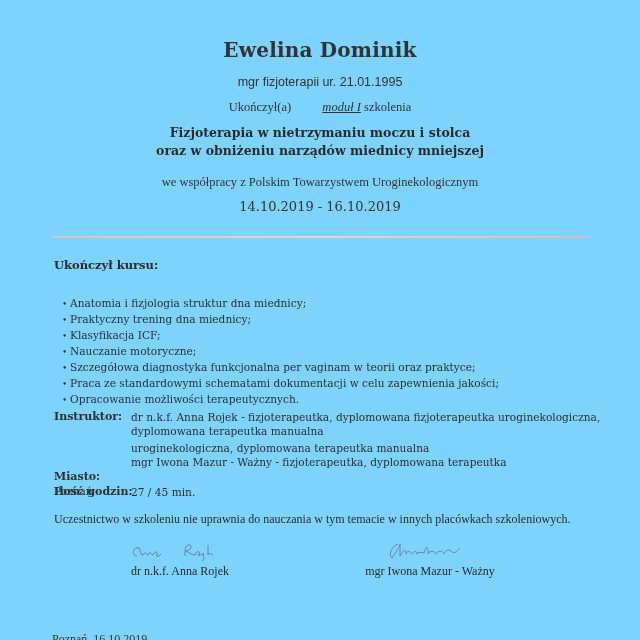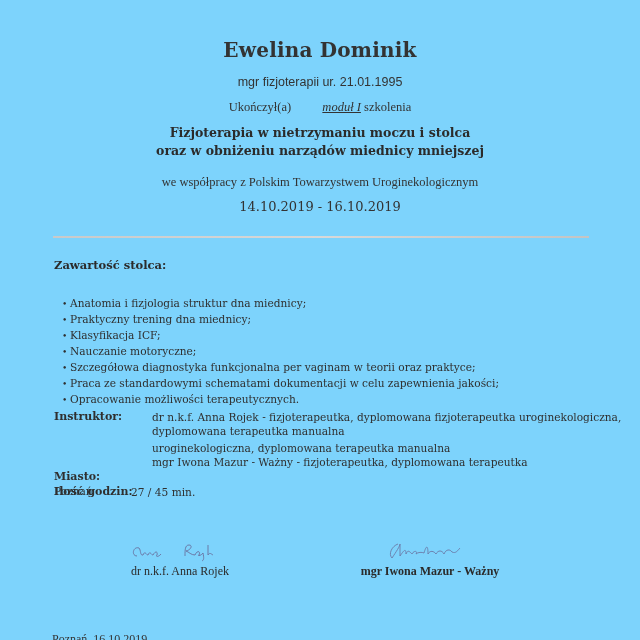--- a/index.html
+++ b/index.html
@@ -141,21 +141,21 @@
       text-align: center;
       font-family: "Liberation Serif", serif;
       font-size: 12px;
       color: #2b2b2b;
     }
     .sig-block svg {
       display: block;
       margin: 0 auto;
     }
     .sig-left { left: 100px; top: 540px; width: 160px; }
-    .sig-right { left: 340px; top: 540px; width: 180px; font-weight: bold; }
+    .sig-right { left: 340px; top: 540px; width: 180px; }
     .sig-name { margin-top: 2px; white-space: nowrap; }
     .footer-place {
       position: absolute;
       left: 52px;
       top: 632px;
       font-family: "Liberation Serif", serif;
       font-size: 12px;
       color: #333;
       white-space: nowrap;
     }
@@ -177,34 +177,34 @@
     <div>Fizjoterapia w nietrzymaniu moczu i stolca</div>
     <div>oraz w obniżeniu narządów miednicy mniejszej</div>
   </div>
 
   <div class="center cooperation">we współpracy z Polskim Towarzystwem Uroginekologicznym</div>
 
   <div class="center dates">14.10.2019 - 16.10.2019</div>
 
   <div class="divider"></div>
 
-  <div class="section-heading">Zawartość stolca:</div>
+  <div class="section-heading">Ukończył kursu:</div>
 
   <ul class="content-list">
     <li><span class="bullet">•</span><span>Anatomia i fizjologia struktur dna miednicy;</span></li>
     <li><span class="bullet">•</span><span>Praktyczny trening dna miednicy;</span></li>
     <li><span class="bullet">•</span><span>Klasyfikacja ICF;</span></li>
     <li><span class="bullet">•</span><span>Nauczanie motoryczne;</span></li>
     <li><span class="bullet">•</span><span>Szczegółowa diagnostyka funkcjonalna per vaginam w teorii oraz praktyce;</span></li>
     <li><span class="bullet">•</span><span>Praca ze standardowymi schematami dokumentacji w celu zapewnienia jakości;</span></li>
     <li><span class="bullet">•</span><span>Opracowanie możliwości terapeutycznych.</span></li>
   </ul>
 
   <div class="info">
-    <div class="info-row" style="top:0;gap:21px;">
+    <div class="info-row" style="top:0;">
       <div class="info-label">Instruktor:</div>
       <div class="info-value">
         <div>
           <div>dr n.k.f. Anna Rojek - fizjoterapeutka, dyplomowana fizjoterapeutka uroginekologiczna,</div>
           <div>dyplomowana terapeutka manualna</div>
         </div>
         <div style="margin-top:3px;">
           <div>uroginekologiczna, dyplomowana terapeutka manualna</div>
           <div>mgr Iwona Mazur - Ważny - fizjoterapeutka, dyplomowana terapeutka</div>
         </div>
@@ -213,20 +213,21 @@
     <div class="info-row" style="top:60px;flex-direction:column;">
       <div class="info-label">Miasto:</div>
       <div class="info-value">Poznań</div>
     </div>
     <div class="info-row" style="top:75px;">
       <div class="info-label">Ilość godzin:</div>
       <div class="info-value">27 / 45 min.</div>
     </div>
   </div>
 
+  <div class="notice">Uczestnictwo w szkoleniu nie uprawnia do nauczania w tym temacie w innych placówkach szkoleniowych.</div>
 
   <div class="sig-block sig-left">
     <svg width="110" height="22" viewBox="0 0 110 22">
       <path d="M14 8 C8 6, 6 16, 12 16 M14 8 C16 10, 15 16, 18 15 C20 10, 21 15, 23 15 C25 10, 26 15, 28 15 C30 11, 33 11, 32 15 C30 17, 34 17, 36 14" fill="none" stroke="#6b7aa8" stroke-width="1"></path>
       <path d="M60 16 C60 10, 60 5, 64 5 C68 5, 66 10, 61 11 C64 12, 66 15, 70 15 C72 10, 76 11, 74 15 C72 16, 76 16, 78 13 C79 18, 79 20, 77 21 M83 5 L83 15 C85 12, 86 14, 88 15" fill="none" stroke="#6b7aa8" stroke-width="1"></path>
     </svg>
     <div class="sig-name">dr n.k.f. Anna Rojek</div>
   </div>
 
   <div class="sig-block sig-right">

